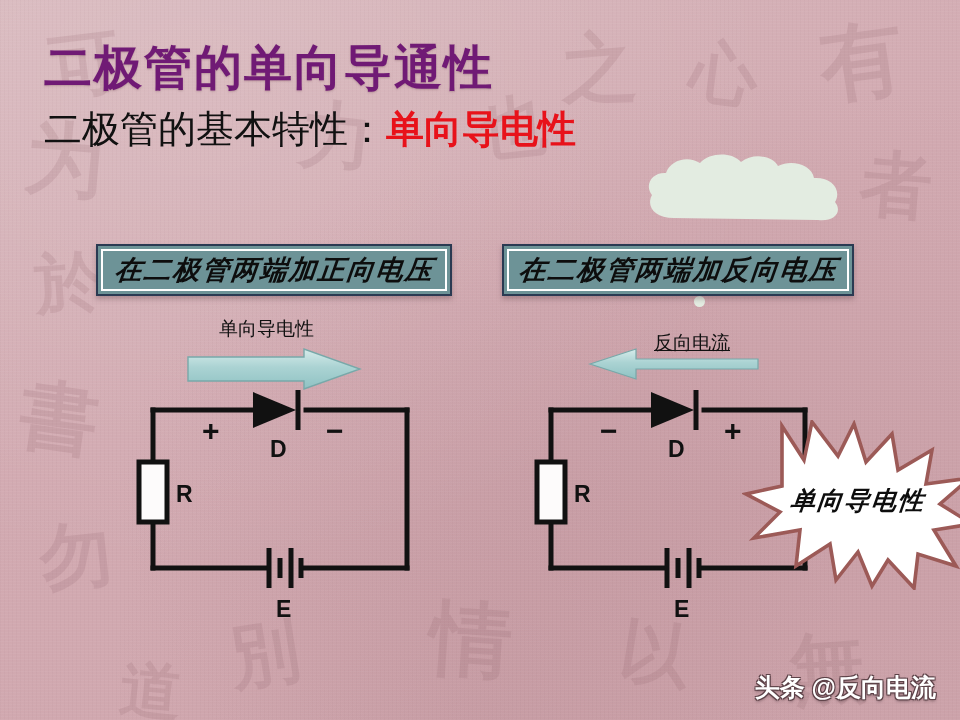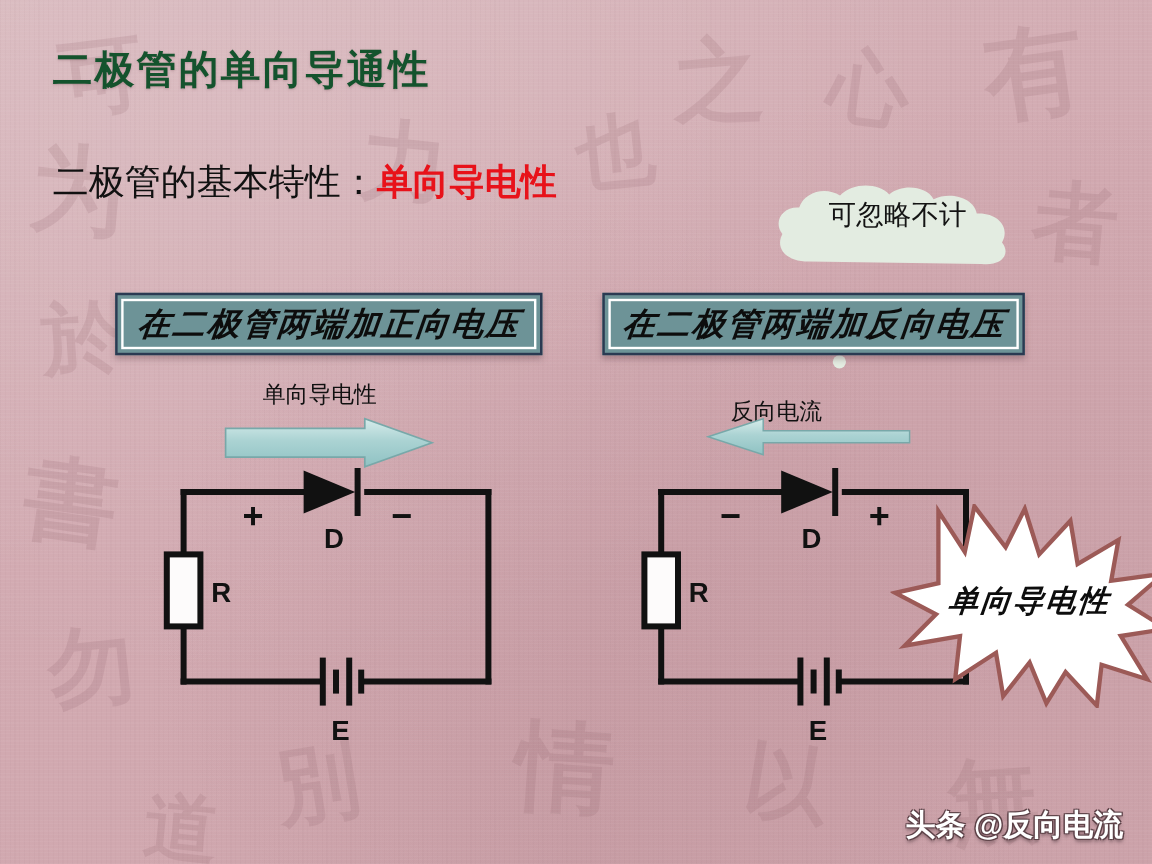--- a/index.html
+++ b/index.html
@@ -38,31 +38,30 @@
     background-image:
       repeating-linear-gradient(0deg, rgba(255,255,255,.035) 0 1px, rgba(0,0,0,0) 1px 3px),
       repeating-linear-gradient(90deg, rgba(120,80,90,.035) 0 1px, rgba(0,0,0,0) 1px 4px);
     pointer-events:none;
   }
 
   
   #title{
     position:absolute;left:44px;top:36px;
     font-family:"Liberation Sans", sans-serif;
-    font-size:33px;font-weight:700;color:#14532d;
+    font-size:48px;font-weight:700;color:#701a75;
     letter-spacing:2px;
     text-shadow:0 1px 2px rgba(120,80,90,.35);
     white-space:nowrap;
   }
   #subtitle{
     position:absolute;left:44px;top:104px;
     font-family:"Liberation Serif", serif;
-    font-size:30px;font-weight:400;color:#111111;
-    white-space:nowrap;
-    margin-top:28px;
+    font-size:38px;font-weight:400;color:#111111;
+    white-space:nowrap;
   }
   #subtitle .hl{color:#e8121a;font-weight:700;font-family:"Liberation Sans",sans-serif;}
 
   
   .banner{
     position:absolute;
     background:#6d9397;
     border:2px solid #2a3a52;
     box-shadow:0 3px 5px rgba(90,60,70,.35);
     box-sizing:border-box;
@@ -101,21 +100,21 @@
   #cloud-b1{left:706px;top:262px;width:17px;height:17px;}
   #cloud-b2{left:694px;top:296px;width:11px;height:11px;}
 
   
   .cur-label{
     position:absolute;
     font-family:"Liberation Serif", serif;
     font-size:19px;color:#111;white-space:nowrap;
   }
   #label-forward{left:219px;top:316px;}
-  #label-reverse{left:609px;top:330px;}
+  #label-reverse{left:654px;top:330px;text-decoration:underline;}
   #arrow-forward{position:absolute;left:186px;top:347px;width:176px;height:44px;}
   #arrow-reverse{position:absolute;left:588px;top:348px;width:172px;height:32px;}
 
   
   .circuit{position:absolute;}
   #circuit-left{left:120px;top:390px;width:320px;height:250px;}
   #circuit-right{left:518px;top:390px;width:320px;height:250px;}
   .pol{
     position:absolute;
     font-family:"Liberation Sans", sans-serif;
@@ -186,21 +185,20 @@
              C14,66 6,54 12,43
              C4,33 12,20 26,21
              C30,8 48,3 60,11
              C70,0 92,0 101,10
              C112,1 132,3 138,14
              C152,7 172,13 174,26
              C192,25 202,38 195,50
              C203,60 194,70 178,68
              Z" fill="#e3ece1" stroke="none"></path>
   </svg>
-  <div id="cloud-text">可忽略不计</div>
 </div>
 <div class="cloud-bubble" id="cloud-b1"></div>
 <div class="cloud-bubble" id="cloud-b2"></div>
 
 <div class="banner" id="banner-left">
   <div class="banner-inner">
     <span class="banner-text">在二极管两端加正向电压</span>
   </div>
 </div>
 <div class="banner" id="banner-right">

